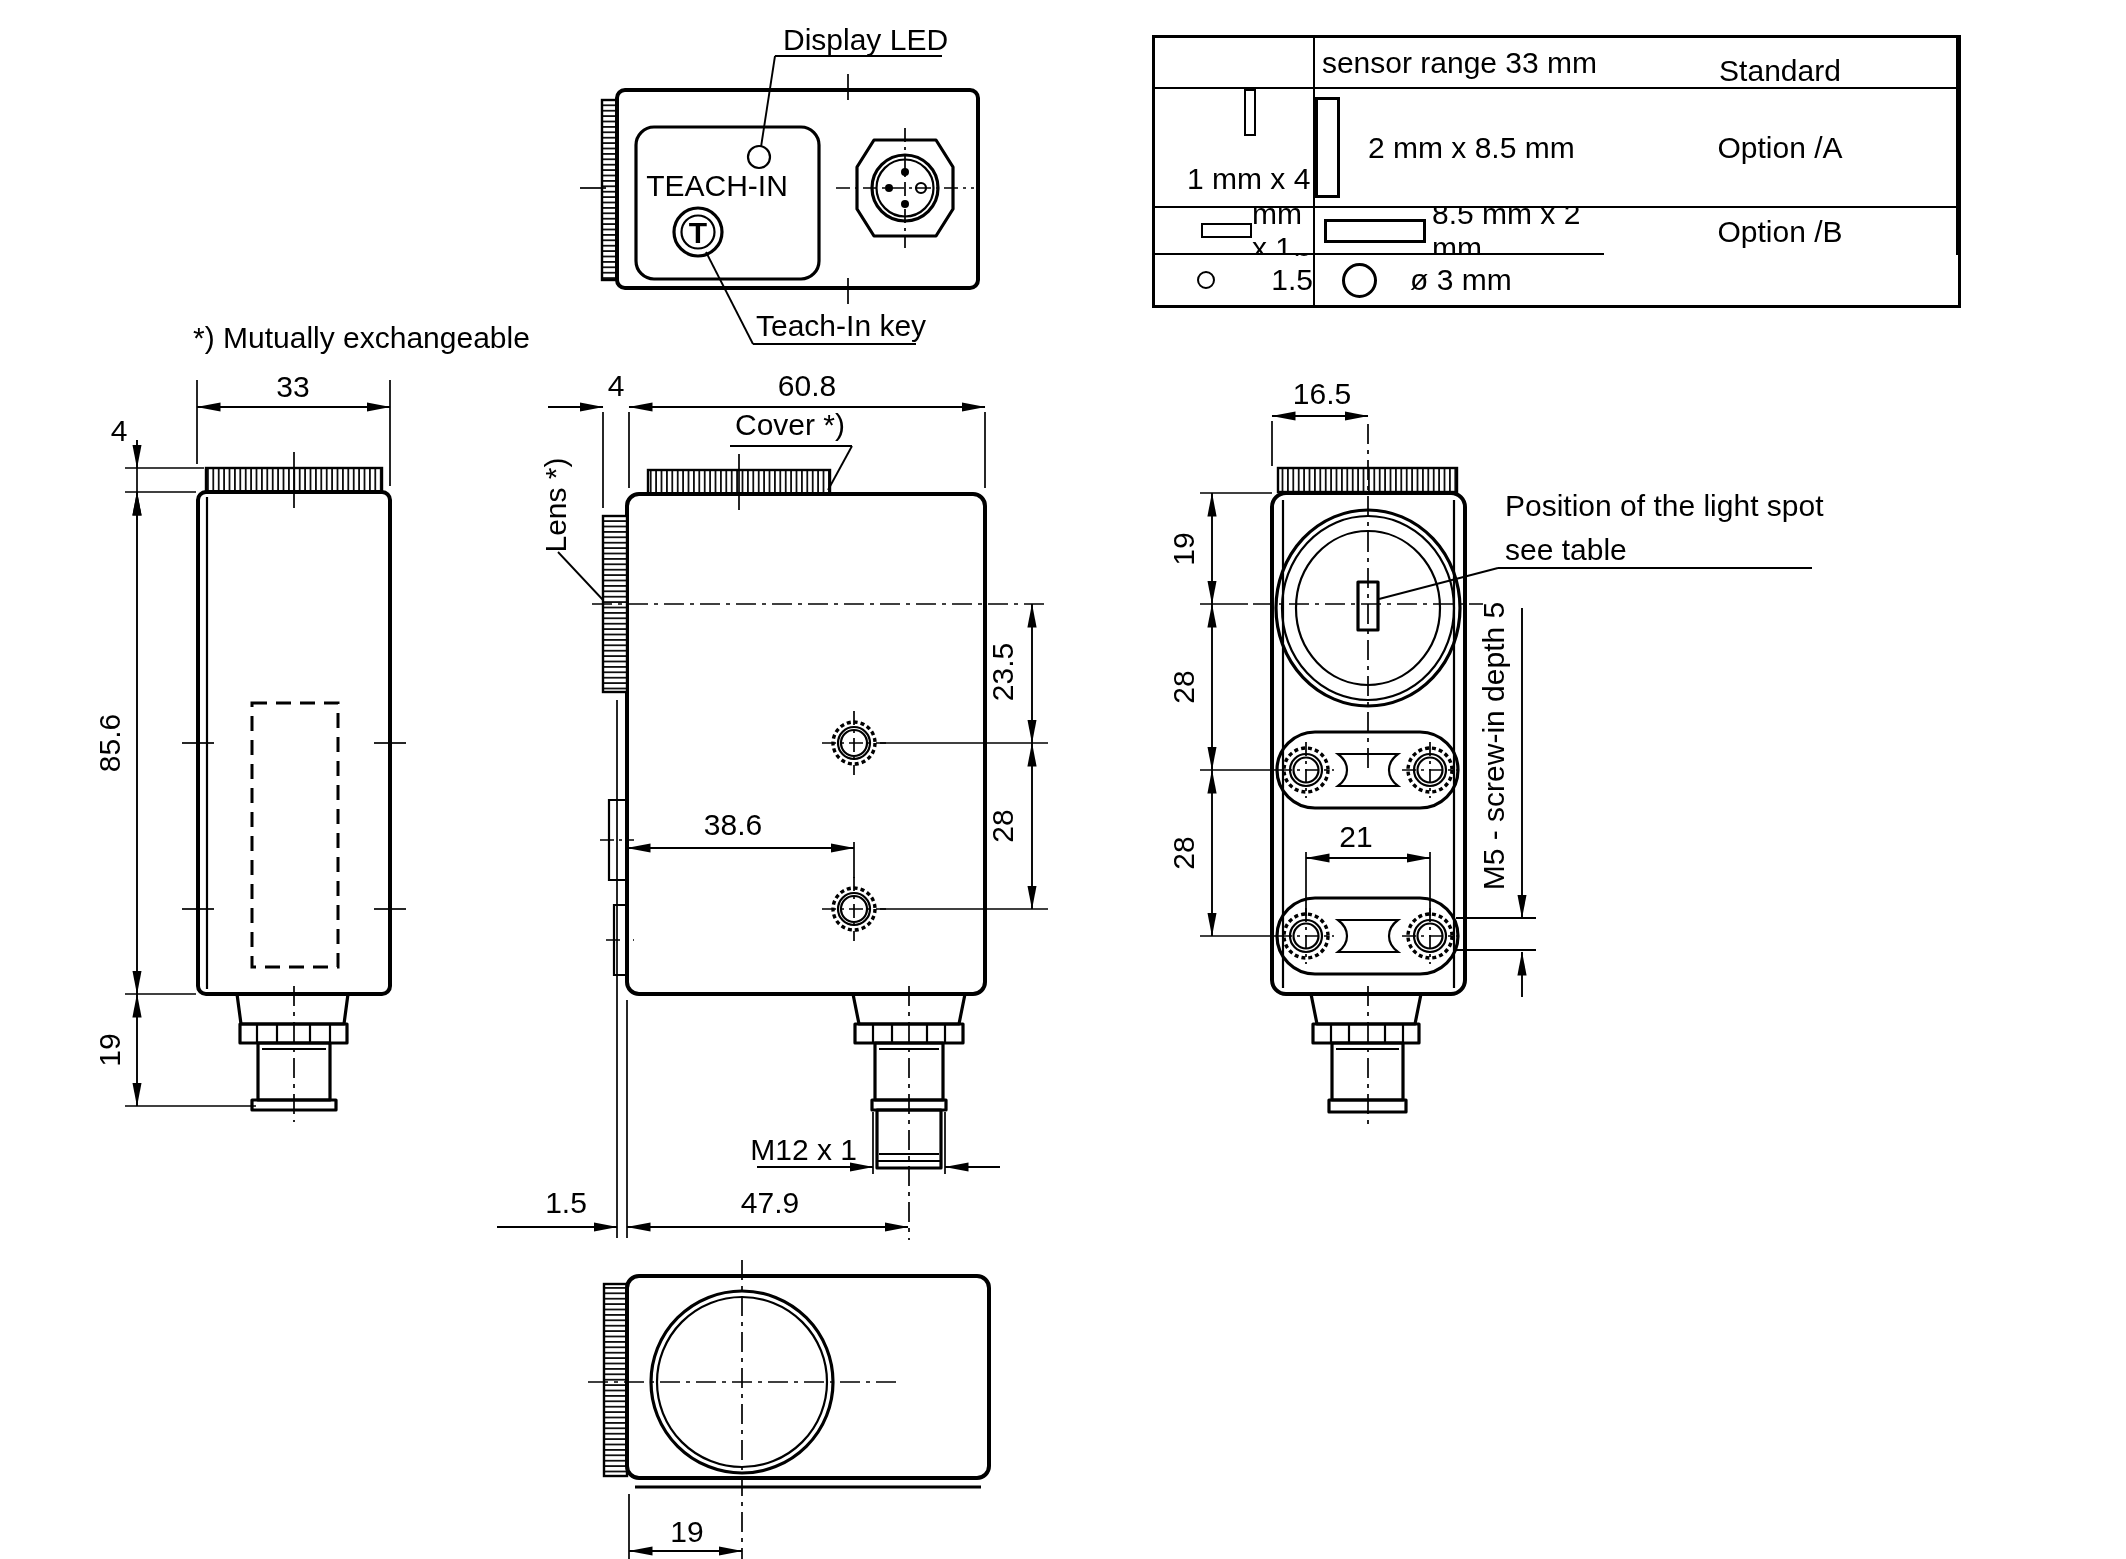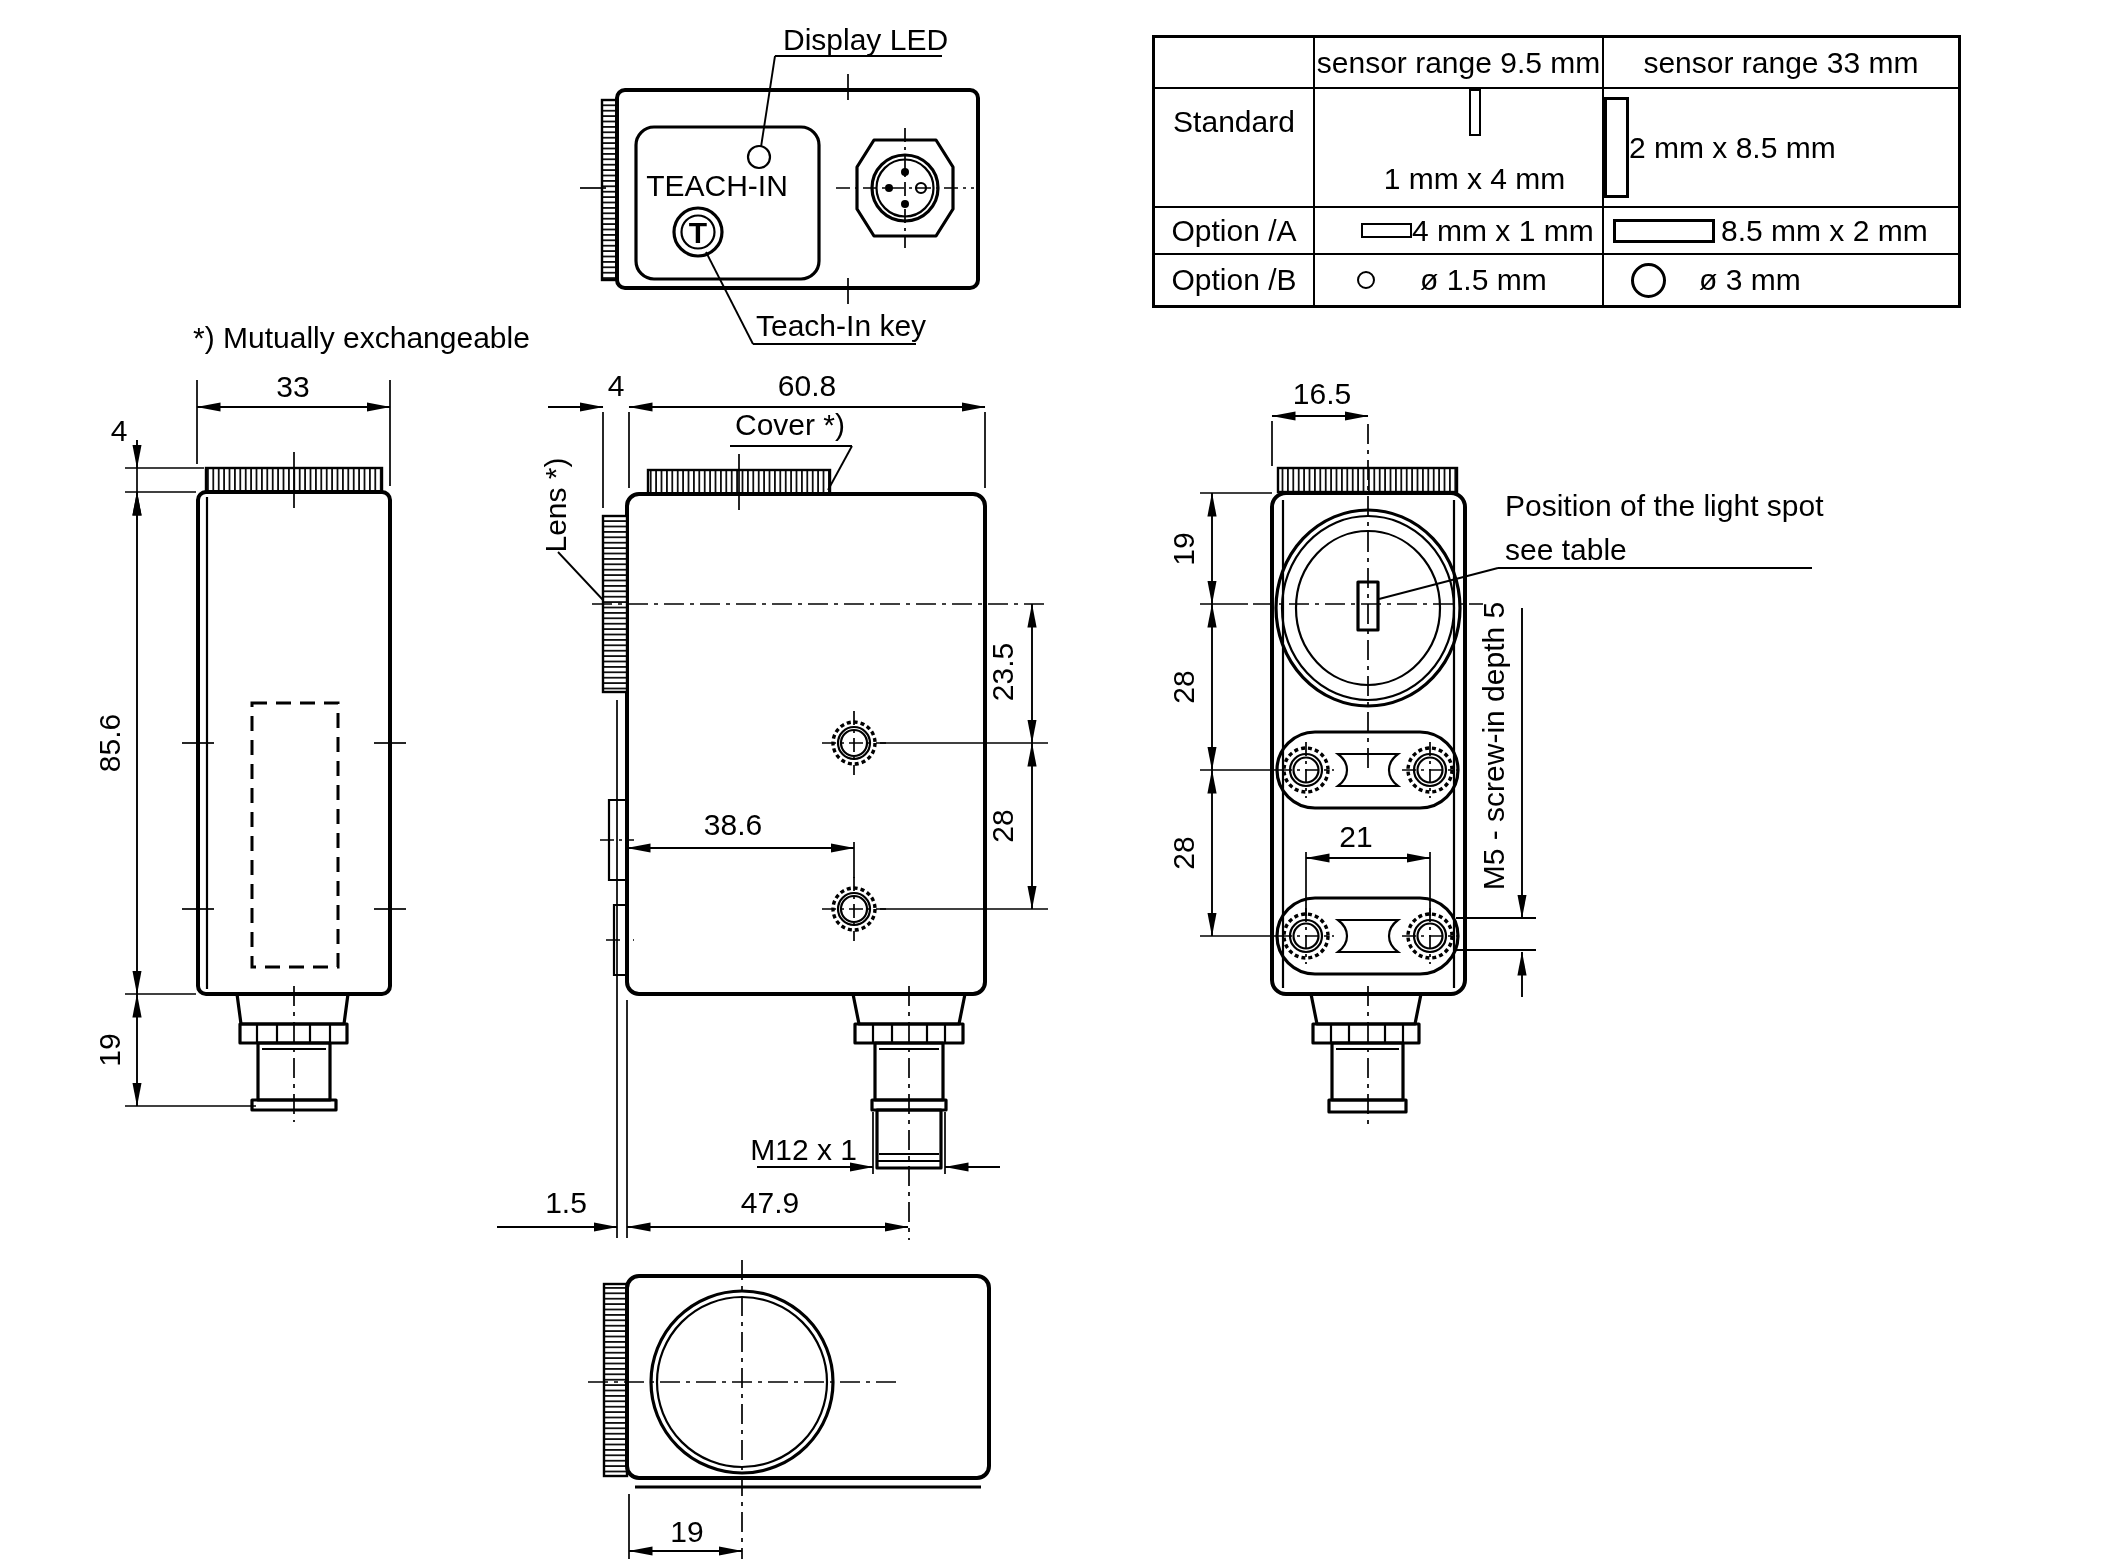--- a/index.html
+++ b/index.html
@@ -338,35 +338,32 @@
     <line x1="742" y1="1260" x2="742" y2="1560" class="cl"></line>
 
     <text x="687" y="1542" text-anchor="middle">19</text>
     <line x1="629" y1="1551" x2="742" y2="1551" class="dim" marker-start="url(#arr)" marker-end="url(#arr)"></line>
     <line x1="629" y1="1494" x2="629" y2="1560" class="thin"></line>
   </g>
 </svg>
 
 <div class="spec-table">
   <div class="cell hdr"></div>
-  <div class="cell hdr">
-    <span>sensor range 9.5 mm</span>
-  </div>
   <div class="cell hdr last-col">
     <span>sensor range 33 mm</span>
   </div>
 
   <div class="cell rowlabel top-align">
     <span>Standard</span>
   </div>
   <div class="cell" style="padding-left:32px; gap:26px;flex-direction:column;">
     <span class="ap ap-v-sm"></span>
     <span>1 mm x 4 mm</span>
   </div>
-  <div class="cell last-col" style="gap:0;">
+  <div class="cell last-col" style="gap:28px;">
     <span class="ap ap-v-lg"></span>
     <span>2 mm x 8.5 mm</span>
   </div>
 
   <div class="cell rowlabel">
     <span>Option /A</span>
   </div>
   <div class="cell" style="padding-left:46px; gap:0;">
     <span class="ap ap-h-sm"></span>
     <span>4 mm x 1 mm</span>

